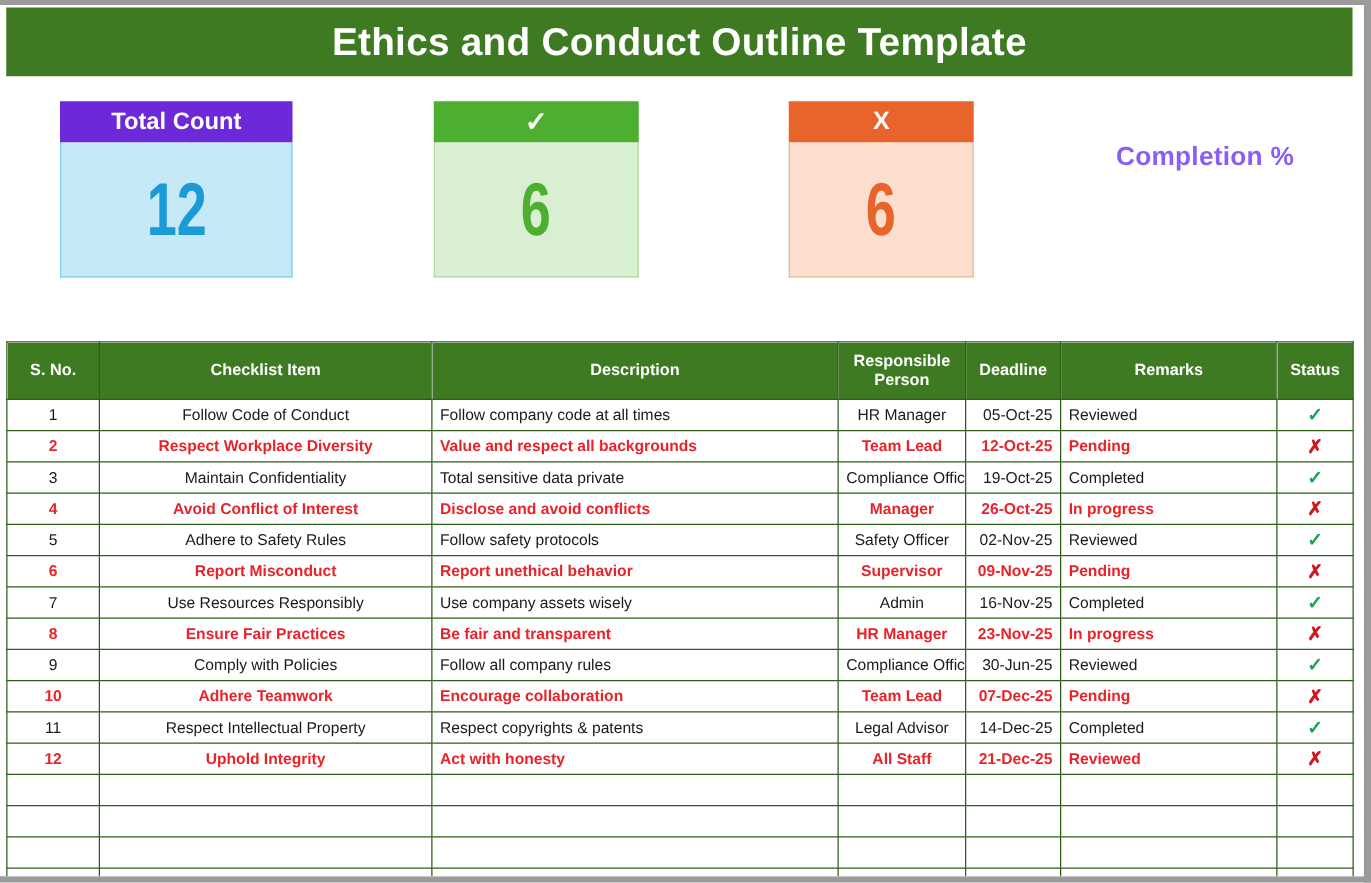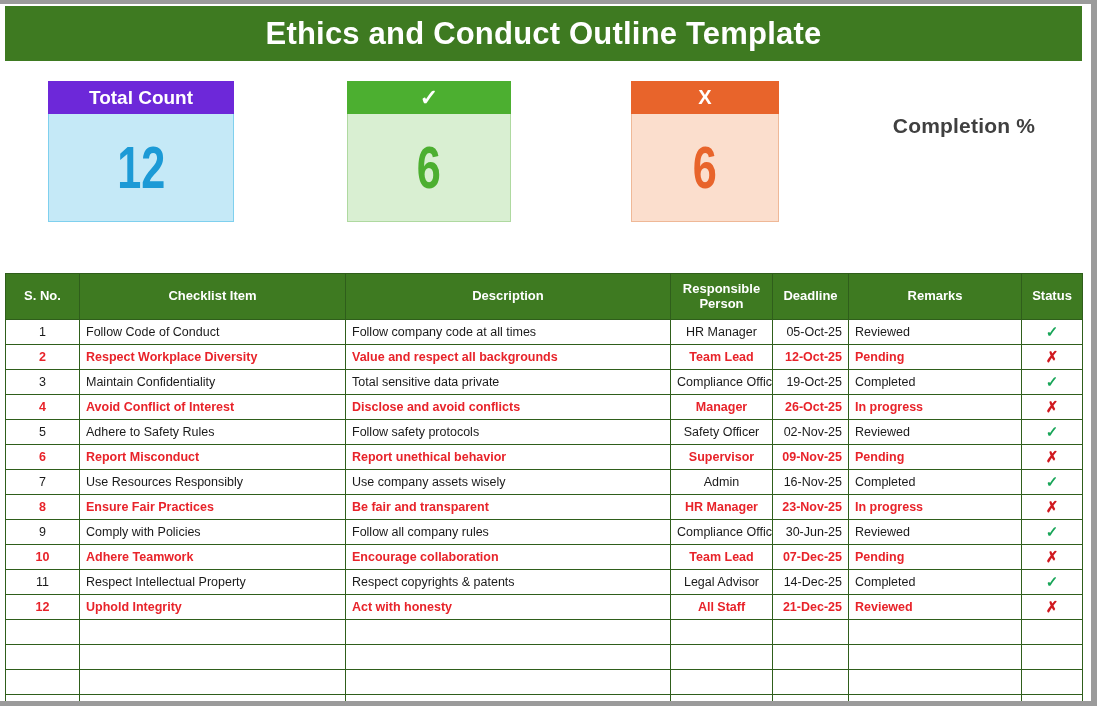--- a/index.html
+++ b/index.html
@@ -110,21 +110,21 @@
   #kpi-pending .kpi-value { color: #E8642B; }
 
   
   .completion {
     position: absolute;
     left: 840px; top: 110px;
     width: 240px;
   }
   .completion-label {
     text-align: center;
-    color: #404040;
+    color: #8b5cf6;
     font-weight: bold;
     font-size: 21px;
     margin-bottom: 6px;
     letter-spacing: 0.2px;
   }
   .progress-outer {
     position: relative;
     width: 239px;
     height: 45px;
     background: #ffffff;
@@ -179,21 +179,21 @@
     background: #3E7A21;
     color: #ffffff;
     font-weight: bold;
     font-size: 13px;
     height: 46px;
     text-align: center;
     white-space: normal;
     line-height: 1.15;
   }
   td.c-sno   { text-align: center; }
-  td.c-item  { text-align: left; }
+  td.c-item  { text-align: center; }
   td.c-desc  { text-align: left; }
   td.c-resp  { text-align: center; }
   td.c-dead  { text-align: right; }
   td.c-rem   { text-align: left; }
   td.c-status{ text-align: center; font-size: 15px; font-weight: bold; }
 
   tr.row-normal td { color: #1a1a1a; font-weight: normal; }
   tr.row-flag td   { color: #E8232A; font-weight: bold; }
 
   .mark-yes { color: #18A558; font-weight: bold; font-size: 15px; }

